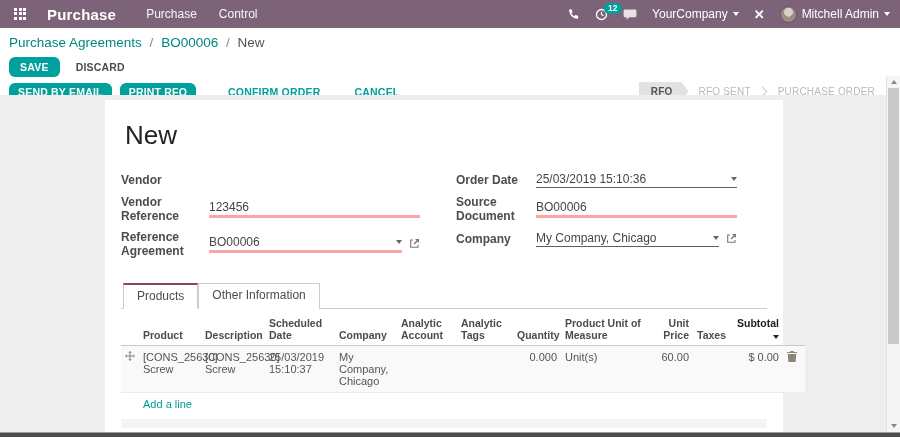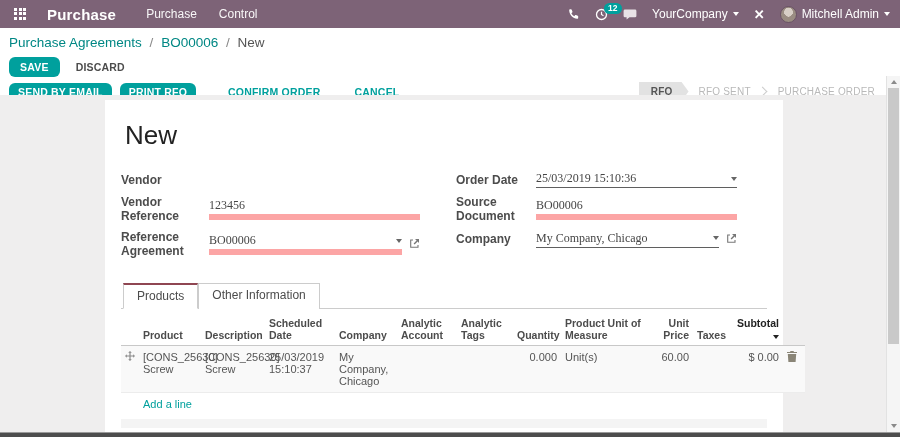--- a/index.html
+++ b/index.html
@@ -48,24 +48,24 @@
   .sheet { margin:5px 0 0 105px; width:678px; min-height:calc(100% - 5px); background:#fff; padding:14px 16px 10px 16px; }
   .sheet-title { font-size:26px; color:#222; font-weight:400; margin:6px 0 20px 4px; }
 
   .form-grid { display:flex; }
   .fcol { width:50%; }
   .fcol-left { padding-right:24px; }
   .fcol-right { padding-right:30px; padding-left:12px; }
   .frow { display:flex; align-items:center; margin-bottom:7px; min-height:17px; }
   .flabel { font-size:12px; font-weight:bold; color:#4c4c4c; flex:0 0 88px; }
   .fcol-right .flabel { flex-basis:80px; }
-  .fvalue-wrap { flex:1; display:flex; align-items:center; border-bottom:6px solid #fca5a5; padding-bottom:1px; }
+  .fvalue-wrap { flex:1; display:flex; align-items:center; border-bottom:3px solid #fca5a5; padding-bottom:1px; }
   .fvalue-wrap.no-line { border-bottom:none; }
   .fvalue-wrap.dark-line { border-bottom:1px solid #5f5f5f; }
-  .fvalue-wrap input { border:none; outline:none; background:transparent; width:100%; font-size:12px; color:#454545; font-family:Liberation Serif, serif; padding:0; }
+  .fvalue-wrap input { border:none; outline:none; background:transparent; width:100%; font-size:12px; color:#454545; font-family:Liberation Sans, sans-serif; padding:0; }
   .m2o-link { font-size:12px; color:#00a09d; cursor:pointer; }
   .field-caret { width:0; height:0; border-left:3.5px solid transparent; border-right:3.5px solid transparent; border-top:4px solid #666; margin-left:4px; cursor:pointer; flex:0 0 auto; }
   .ext-icon { margin-left:7px; flex:0 0 auto; cursor:pointer; }
 
   
   .tabs { margin-top:18px; border-bottom:1px solid #ccc; display:flex; padding-left:2px; }
   .tab { font-size:12px; color:#4c4c4c; padding:4px 13px 5px 13px; border:1px solid transparent; cursor:pointer; margin-bottom:-1px; }
   .tab.active { background:#fff; border-color:#ccc; border-top:2px solid #8f4652; border-bottom:1px solid #fff; }
   .tab.inactive { border-color:#ccc; border-bottom:none; background:#fff; }
 

